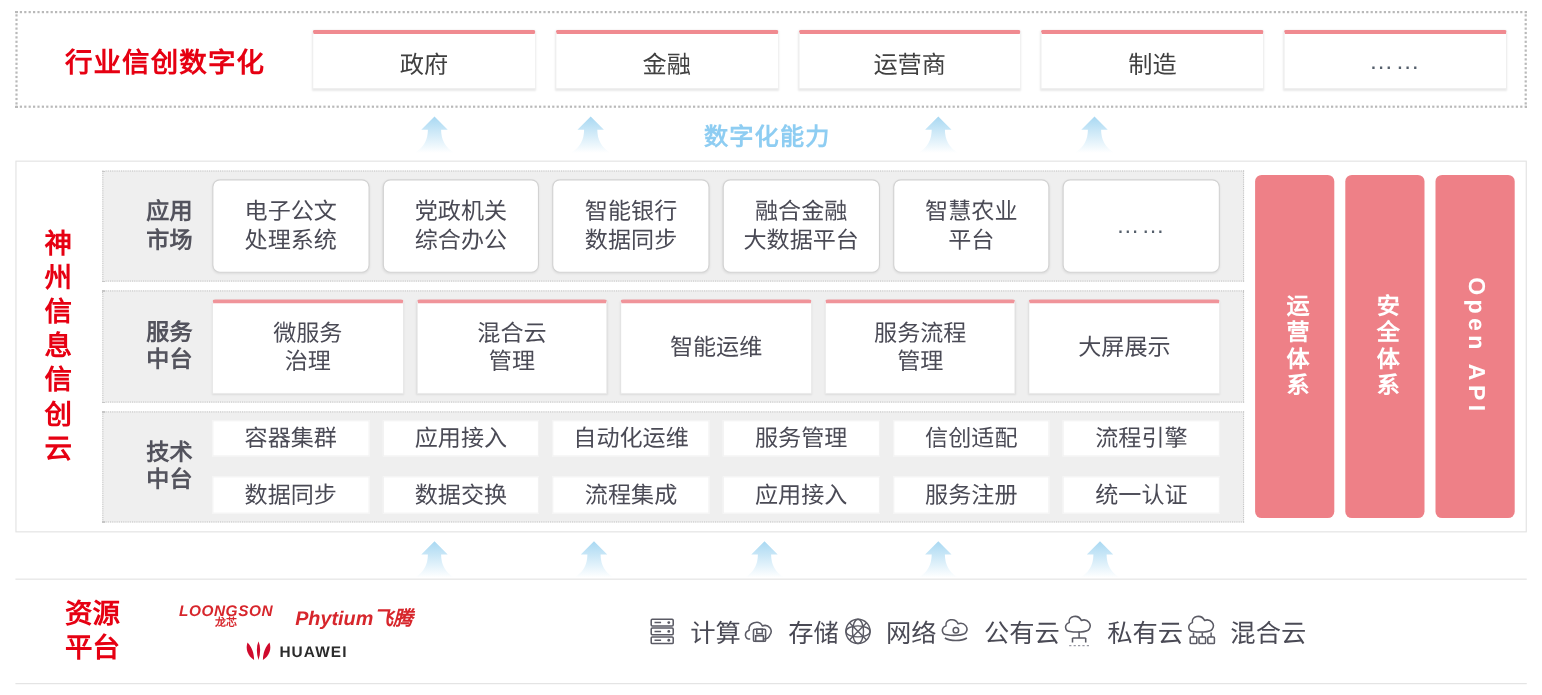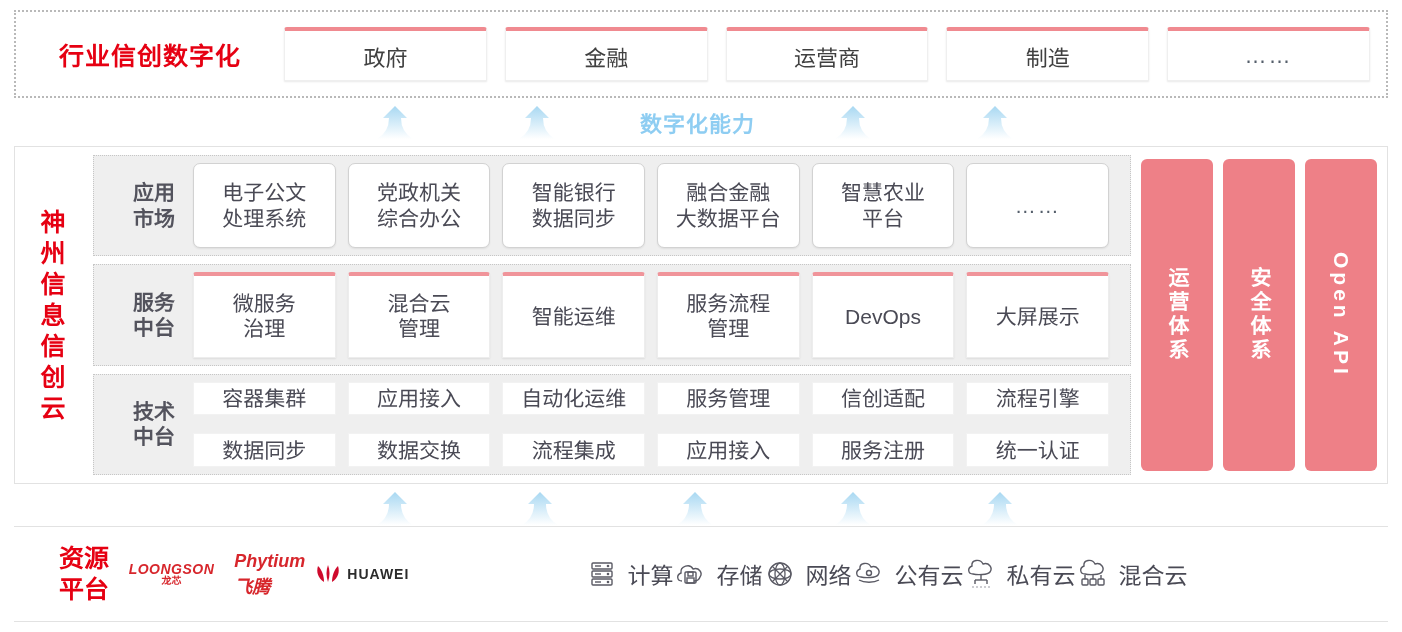--- a/index.html
+++ b/index.html
@@ -123,21 +123,21 @@
     width: 1374px; height: 96px;
     border-top: 1px solid #e2e2e2;
     border-bottom: 1px solid #e2e2e2;
     display: flex; align-items: center;
   }
   .res-title {
     width: 140px; text-align: center;
     color: #e60012; font-size: 25px; font-weight: bold; line-height: 1.26;
   }
   .vendor-col {
-    width: 230px; display: flex; flex-direction: row;
+    width: 230px; display: flex; flex-direction: column;
     align-items: center; justify-content: center; gap: 10px;
   }
   .vendor-row { display: flex; align-items: center; gap: 20px; }
   .logo-loongson { display: flex; flex-direction: column; align-items: center; line-height: 1; }
   .logo-loongson .ls-en {
     color: #d7262c; font-size: 14px; font-weight: bold;
     font-style: italic; letter-spacing: .5px;
   }
   .logo-loongson .ls-cn { color: #d7262c; font-size: 10px; font-weight: bold; }
   .logo-phytium { color: #d7262c; font-size: 18px; font-weight: bold; font-style: italic; }
@@ -268,21 +268,20 @@
                 <div>管理</div>
               </div>
             </div>
             <div class="cell svc">智能运维</div>
             <div class="cell svc">
               <div>
                 <div>服务流程</div>
                 <div>管理</div>
               </div>
             </div>
-            <div class="cell svc">DevOps</div>
             <div class="cell svc">大屏展示</div>
           </div>
         </div>
 
         <div class="band">
           <div class="band-label">
             <div>技术</div>
             <div>中台</div>
           </div>
           <div class="band-items stacked">

